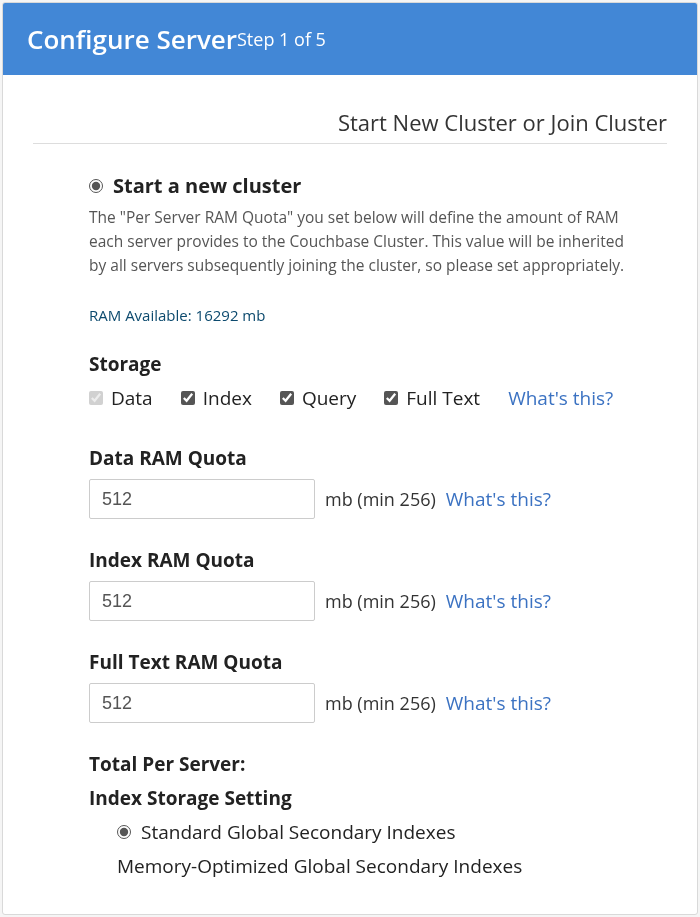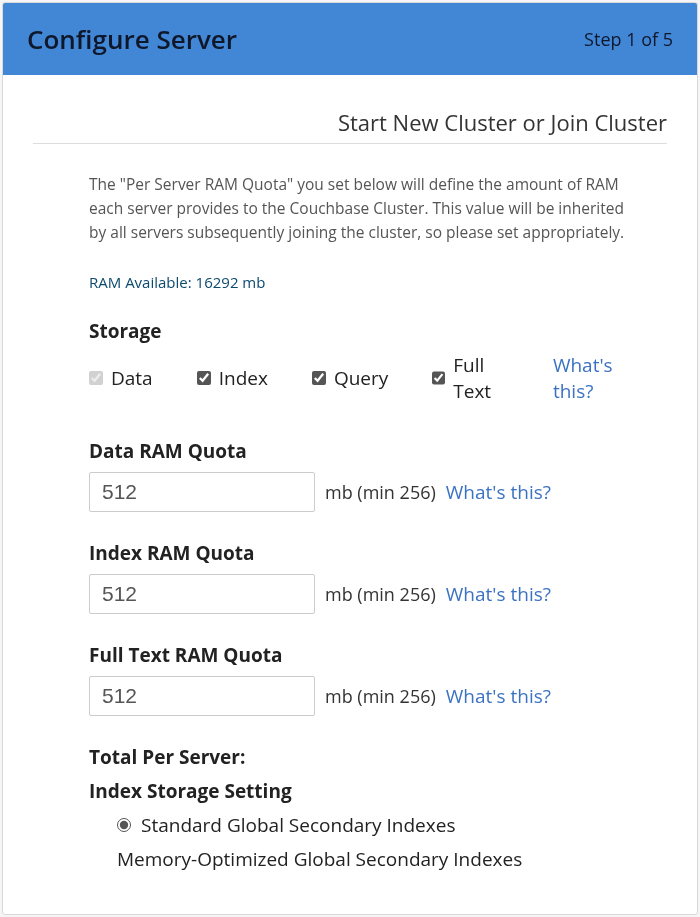--- a/index.html
+++ b/index.html
@@ -13,24 +13,23 @@
     .wizard {
       background: #fff;
       border: 1px solid #d9d9d9;
       border-radius: 3px;
       margin: 2px;
       height: 913px;
       overflow: hidden;
     }
     .header {
       background: #4287d6;
-      color: #0f172a;
+      color: #ffffff;
       padding: 18px 24px;
       display: flex;
-      justify-content: space-between;
       align-items: center;
     }
     .header h1 {
       font-size: 26px;
       font-weight: 600;
     }
     .step-indicator {
       font-size: 18px;
       font-weight: 400;
     }
@@ -79,21 +78,21 @@
     }
     .subhead {
       font-size: 19px;
       font-weight: 700;
       color: #222;
       margin-bottom: 8px;
     }
     .services-row {
       display: flex;
       align-items: center;
-      gap: 44px;
+      gap: 28px;
       font-size: 19px;
       color: #222;
       margin-bottom: 34px;
     }
     .chk {
       display: flex;
       align-items: center;
       gap: 8px;
     }
     .chk input[type="checkbox"] {
@@ -109,21 +108,21 @@
     .quota-group { margin-bottom: 28px; }
     .quota-row {
       display: flex;
       align-items: center;
       gap: 10px;
     }
     .quota-row input[type="text"] {
       width: 226px;
       height: 40px;
       padding: 18px 12px;
-      font-size: 21px;
+      font-size: 18px;
       border: 1px solid #ccc;
       border-radius: 2px;
       color: #555;
     }
     .unit-note {
       font-size: 18px;
       color: #333;
     }
     .total-label {
       font-size: 19px;
@@ -154,20 +153,24 @@
   <div class="header">
     <h1>Configure Server</h1>
     <div class="step-indicator">Step 1 of 5</div>
   </div>
 
   <div class="content">
     <h2 class="section-title">Start New Cluster or Join Cluster</h2>
 
     <div class="inner">
 
+      <div class="radio-row">
+        <input type="radio" checked="" style="">
+        <span class="radio-label-bold">Start a new cluster</span>
+      </div>
       <p class="description">The "Per Server RAM Quota" you set below will define the amount of RAM each server provides to the Couchbase Cluster. This value will be inherited by all servers subsequently joining the cluster, so please set appropriately.</p>
 
       <p class="ram-available">RAM Available: 16292 mb</p>
 
       <div class="subhead">Storage</div>
       <div class="services-row">
         <label class="chk">
           <input type="checkbox" checked="" disabled="" style="">
           <span>Data</span>
         </label>

